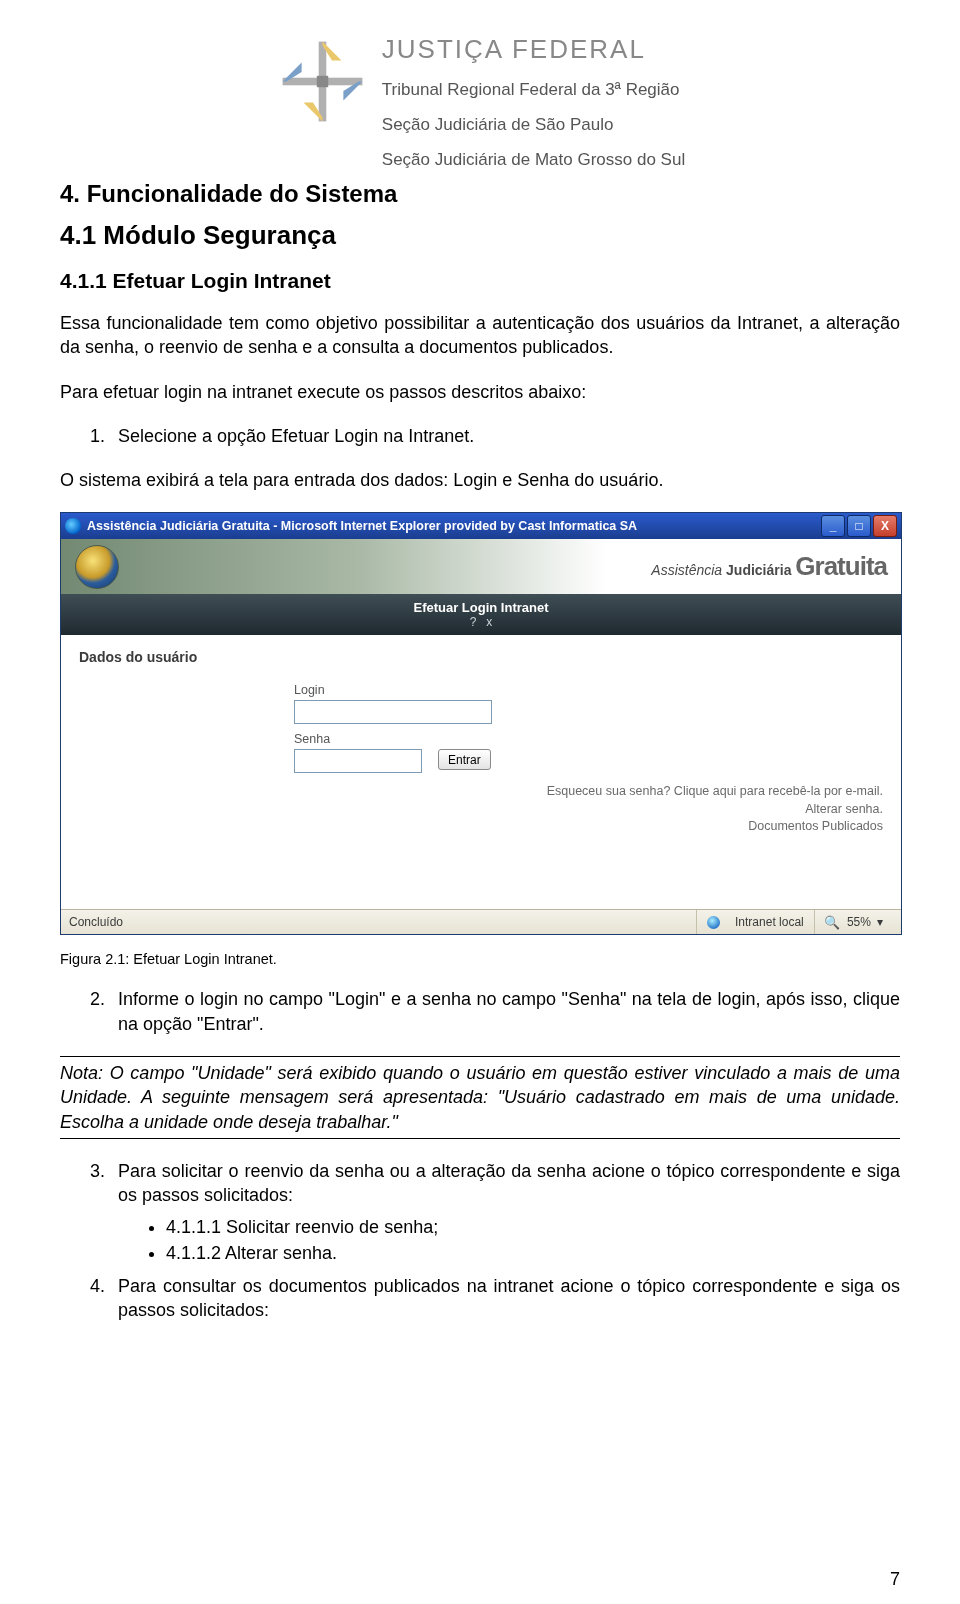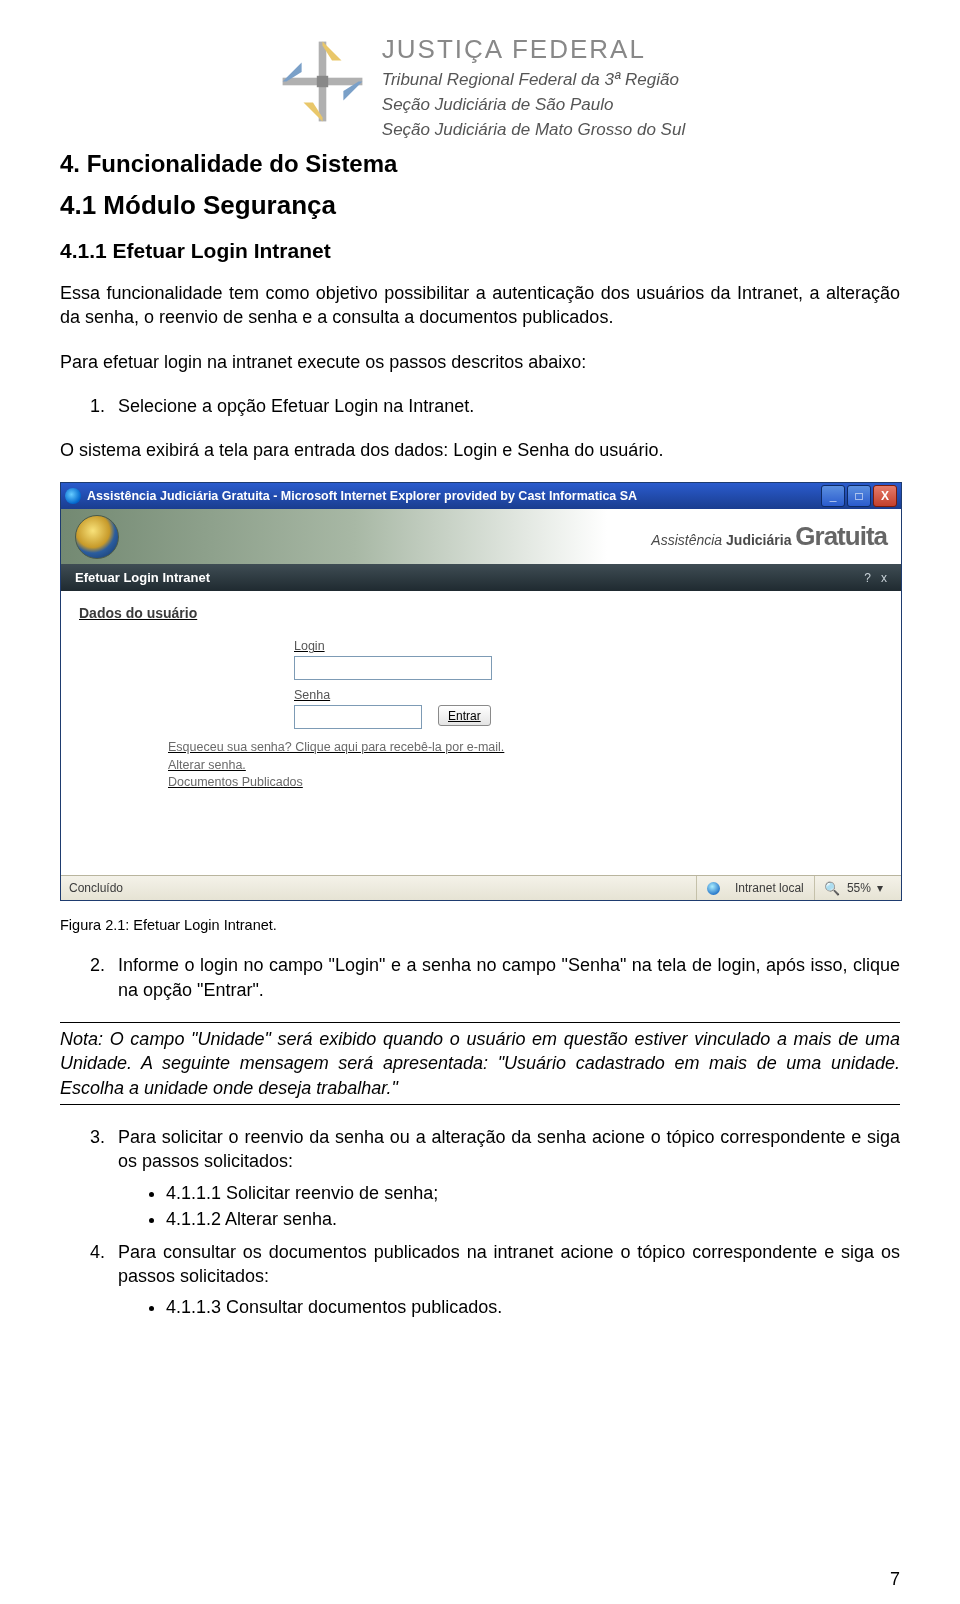--- a/index.html
+++ b/index.html
@@ -30,22 +30,21 @@
   .header-text { padding-top: 4px; }
   .header-text .t1 {
     font-size: 26px;
     color: #888;
     letter-spacing: 2px;
     font-weight: 500;
   }
   .header-text .t2, .header-text .t3, .header-text .t4 {
     font-size: 17px;
     color: #555;
-    margin-top: 5px;
-    font-style: italic;
+    margin-top: 15px;
   }
   h1.section {
     font-size: 24px;
     margin: 6px 0 12px 0;
     font-weight: bold;
   }
   h2.section {
     font-size: 26px;
     margin: 6px 0 18px 0;
     font-weight: bold;
@@ -163,26 +162,26 @@
   .banner-title .grat { font-size: 26px; font-weight: bold; color: #666; letter-spacing: -1px; }
   .app-subbar {
     background: linear-gradient(to bottom,#3f4d54,#1f2a30);
     color: #fff;
     padding: 6px 14px;
     font-weight: bold;
     font-size: 13px;
     display:flex;
     justify-content: space-between;
     align-items:center;
+    flex-direction:column;
   }
   .app-subbar .right-icons { color:#c9d2d8; font-weight:normal; font-size:12px; display:flex; gap:10px;}
   .form-area {
-    padding: 14px 18px 40px 18px;
+    padding: 14px 18px 30px 18px;
     min-height: 230px;
-    text-decoration: underline;
   }
   .form-area .section-label {
     font-weight: bold;
     font-size: 14px;
     color: #3b3b3b;
     margin-bottom: 18px;
   }
   .form-row {
     margin-left: 215px;
     margin-bottom: 8px;
@@ -210,20 +209,21 @@
     font-size:12px;
     padding:1px 9px;
     height:21px;
   }
   .helper-links {
     margin-left: 89px;
     margin-top: 10px;
     color: #6a6a6a;
     font-size: 12.5px;
     line-height: 1.4;
+    text-align: right;
   }
   .ie-statusbar {
     background: linear-gradient(to bottom,#f4f2e9,#e6e3d4);
     border-top:1px solid #b9b59e;
     height: 24px;
     display:flex;
     align-items:center;
     font-size:12px;
     color:#3b3b3b;
     padding: 0 8px;
@@ -354,20 +354,17 @@
   <ol class="steps" start="3">
     <li>
       <span>Para solicitar o reenvio da senha ou a alteração da senha acione o tópico correspondente e siga os passos solicitados:</span>
       <ul class="bullets">
         <li>4.1.1.1 Solicitar reenvio de senha;</li>
         <li>4.1.1.2 Alterar senha.</li>
       </ul>
     </li>
     <li>
       <span>Para consultar os documentos publicados na intranet acione o tópico correspondente e siga os passos solicitados:</span>
-      <ul class="bullets">
-        <li>4.1.1.3 Consultar documentos publicados.</li>
-      </ul>
     </li>
   </ol>
 
   <div class="pagenum">7</div>
 </div>
 
 </body></html>

